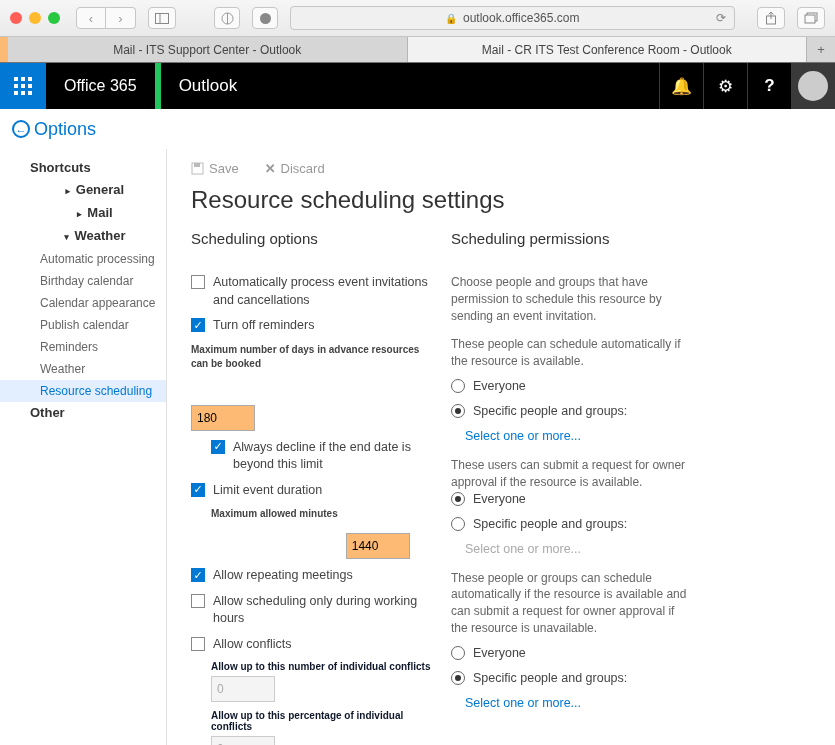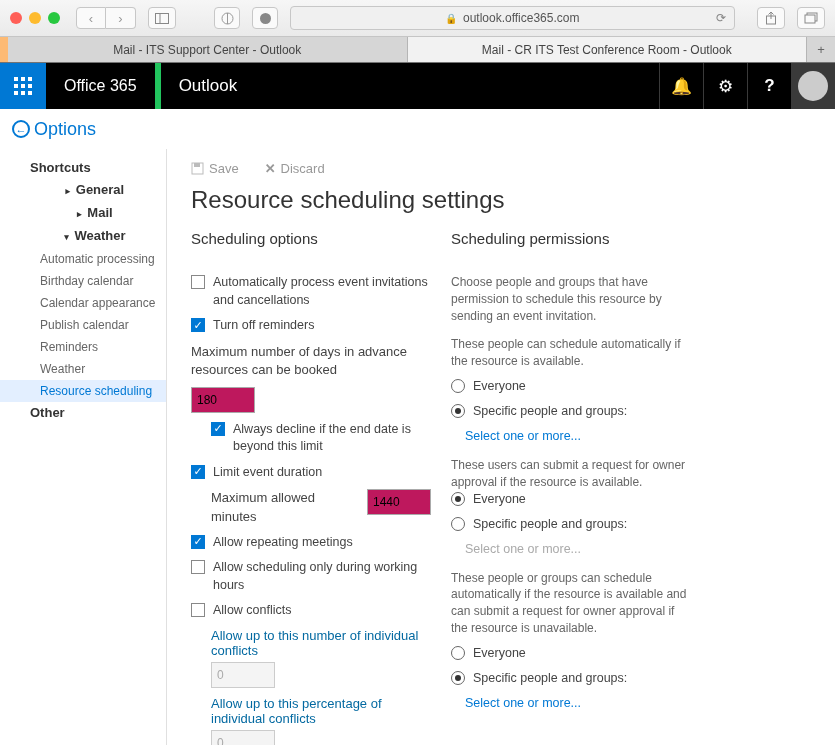--- a/index.html
+++ b/index.html
@@ -65,24 +65,24 @@
   
   .section-title { font-size:15px; color:#333; margin-bottom:27px; font-weight:400;}
   .desc { font-size:12px; color:#666; line-height:1.4; margin-bottom:12px;}
   .field-row { display:flex; align-items:flex-start; gap:8px; margin-bottom:8px; font-size:12.5px; color:#444; line-height:1.4;}
   .field-row.indent { padding-left:20px;}
   .chk { width:14px; height:14px; border:1px solid #888; background:#fff; flex-shrink:0; margin-top:1px; display:flex; align-items:center; justify-content:center;}
   .chk.checked{background:#0078d4; border-color:#0078d4;}
   .chk.checked::after{content:"✓"; color:#fff; font-size:11px; line-height:1;}
   .radio { width:14px; height:14px; border:1px solid #666; border-radius:50%; flex-shrink:0; display:flex; align-items:center; justify-content:center; margin-top:1px;}
   .radio.checked::after{content:""; width:6px; height:6px; background:#333; border-radius:50%;}
-  .num-input { width:64px; height:26px; border:1px solid #aaa; padding:0 5px; font-size:12px; background:#be185d;}
+  .num-input { width:64px; height:26px; border:1px solid #aaa; padding:0 5px; font-size:12px; background:#fdba74;margin-top:26px;}
   .num-input.disabled{ background:#f4f4f4; color:#aaa; border-color:#ccc;}
-  .inline-label { font-size:13px; color:#444;}
-  .muted{color:#0369a1;}
+  .inline-label { font-size:10px; color:#444;font-weight:bold;}
+  .muted{color:#0f172a;}
   .sub-block { margin-bottom:14px;}
   .pick-link{ color:#0078d4; font-size:12.5px; padding-left:14px; margin-top:2px; margin-bottom:4px;}
   .pick-link.muted{color:#aaa;}
   .response-title{font-size:15px; margin-top:18px; margin-bottom:10px;}
   .wrap{flex:1;}
 </style>
 </head>
 <body>
 
 <div class="safari-bar">

